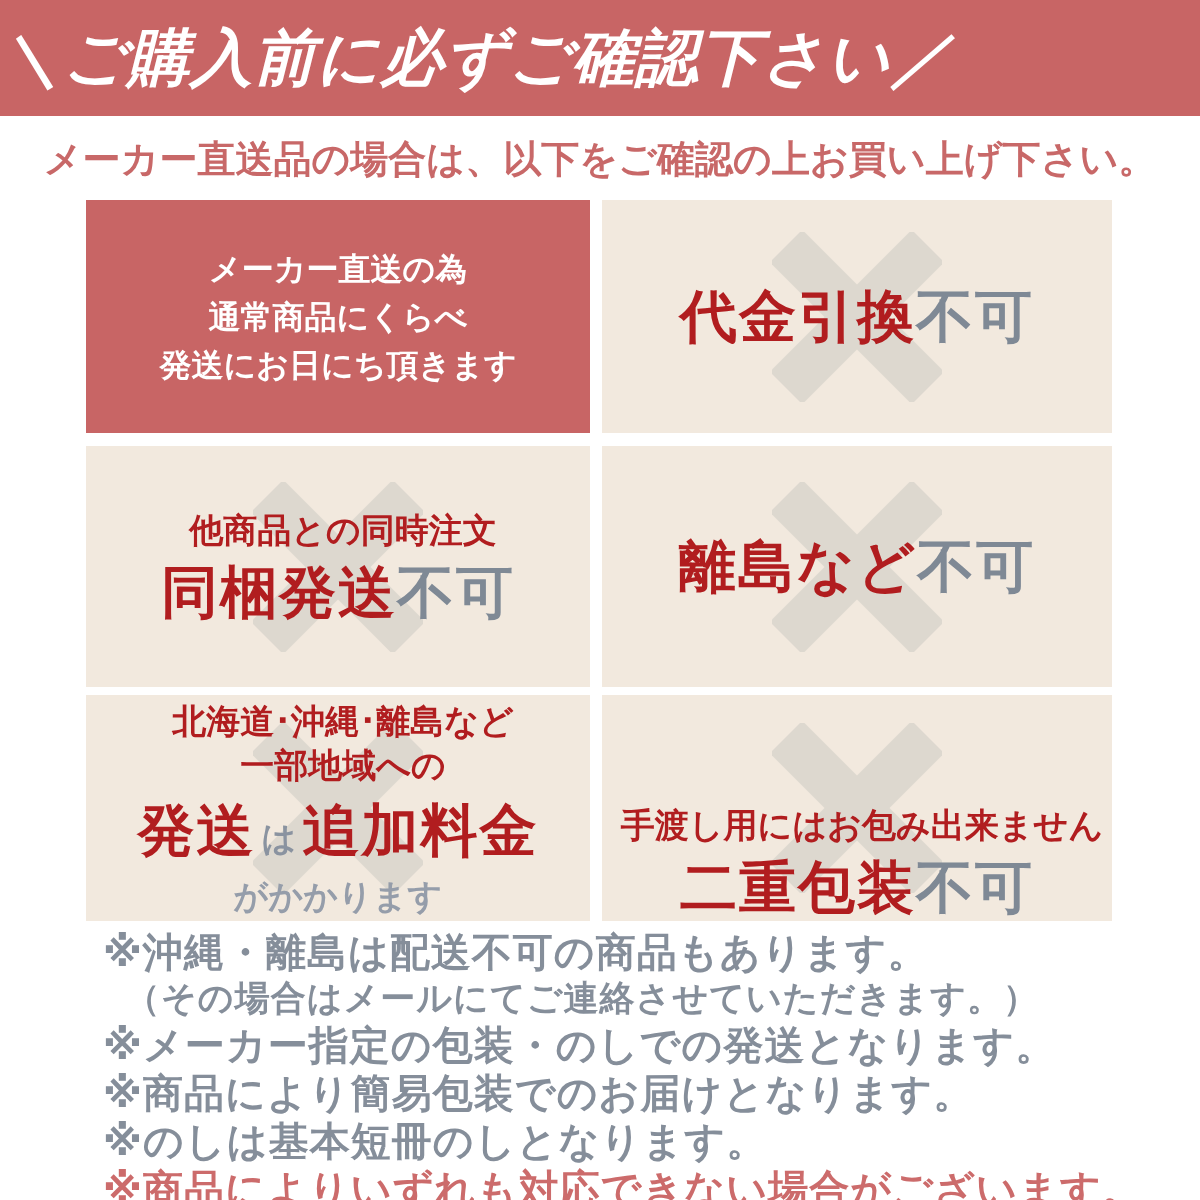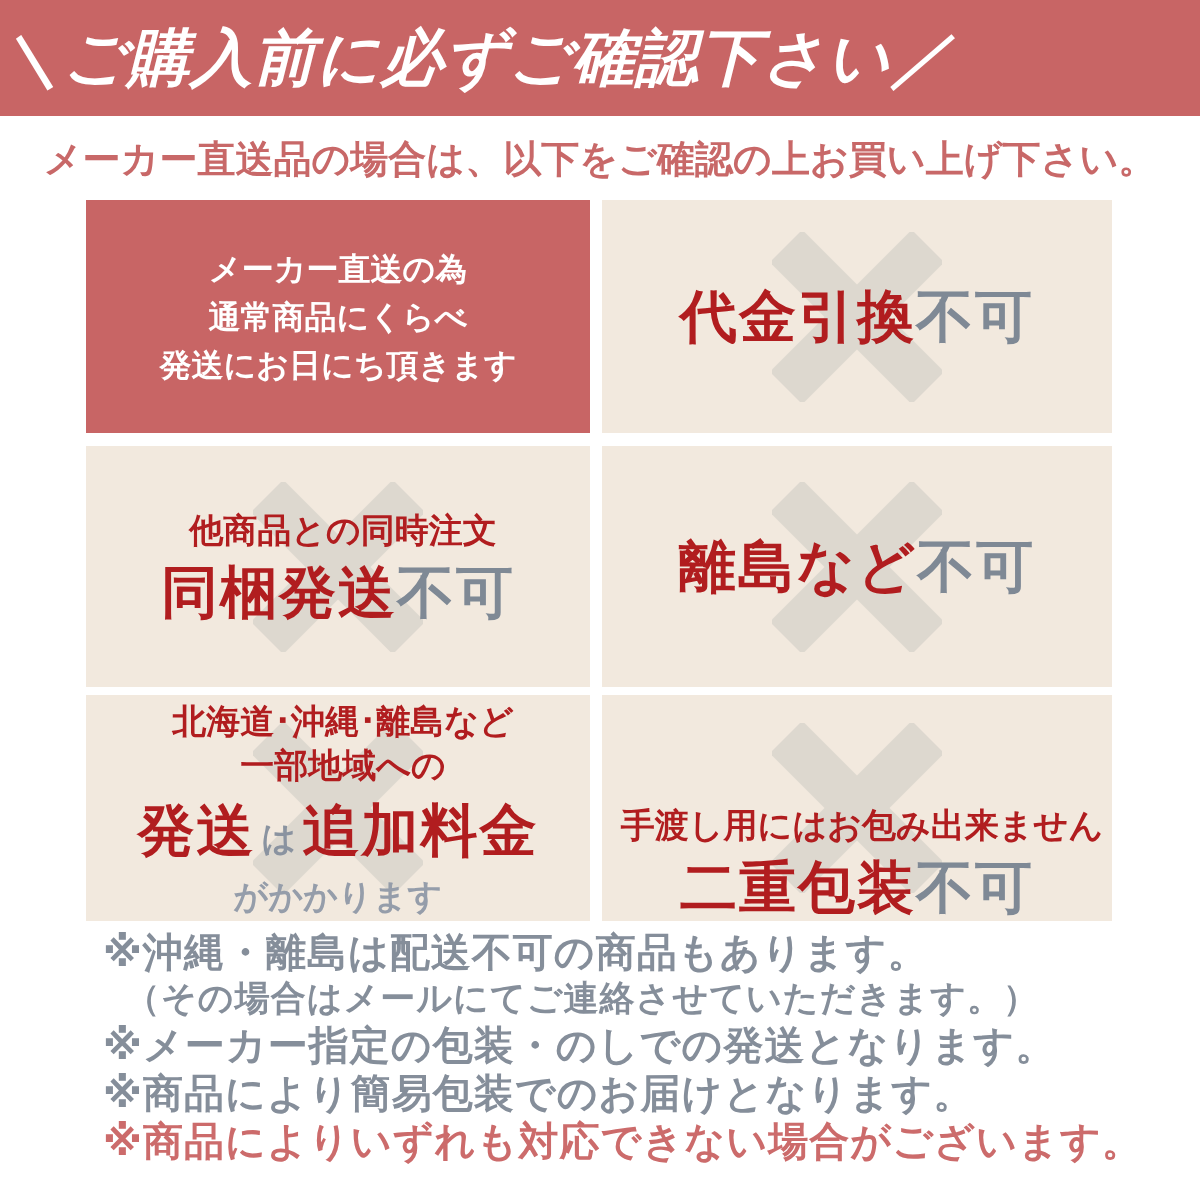--- a/index.html
+++ b/index.html
@@ -196,16 +196,17 @@
       </div>
     </div>
 
   </section>
 
   <section class="notes">
     <p class="note">※沖縄・離島は配送不可の商品もあります。</p>
     <p class="note paren">（その場合はメールにてご連絡させていただきます。）</p>
     <p class="note">※メーカー指定の包装・のしでの発送となります。</p>
     <p class="note">※商品により簡易包装でのお届けとなります。</p>
+    <p class="note">※のしは基本短冊のしとなります。</p>
     <p class="note red">※商品によりいずれも対応できない場合がございます。</p>
   </section>
 
 </div>
 
 </body></html>

